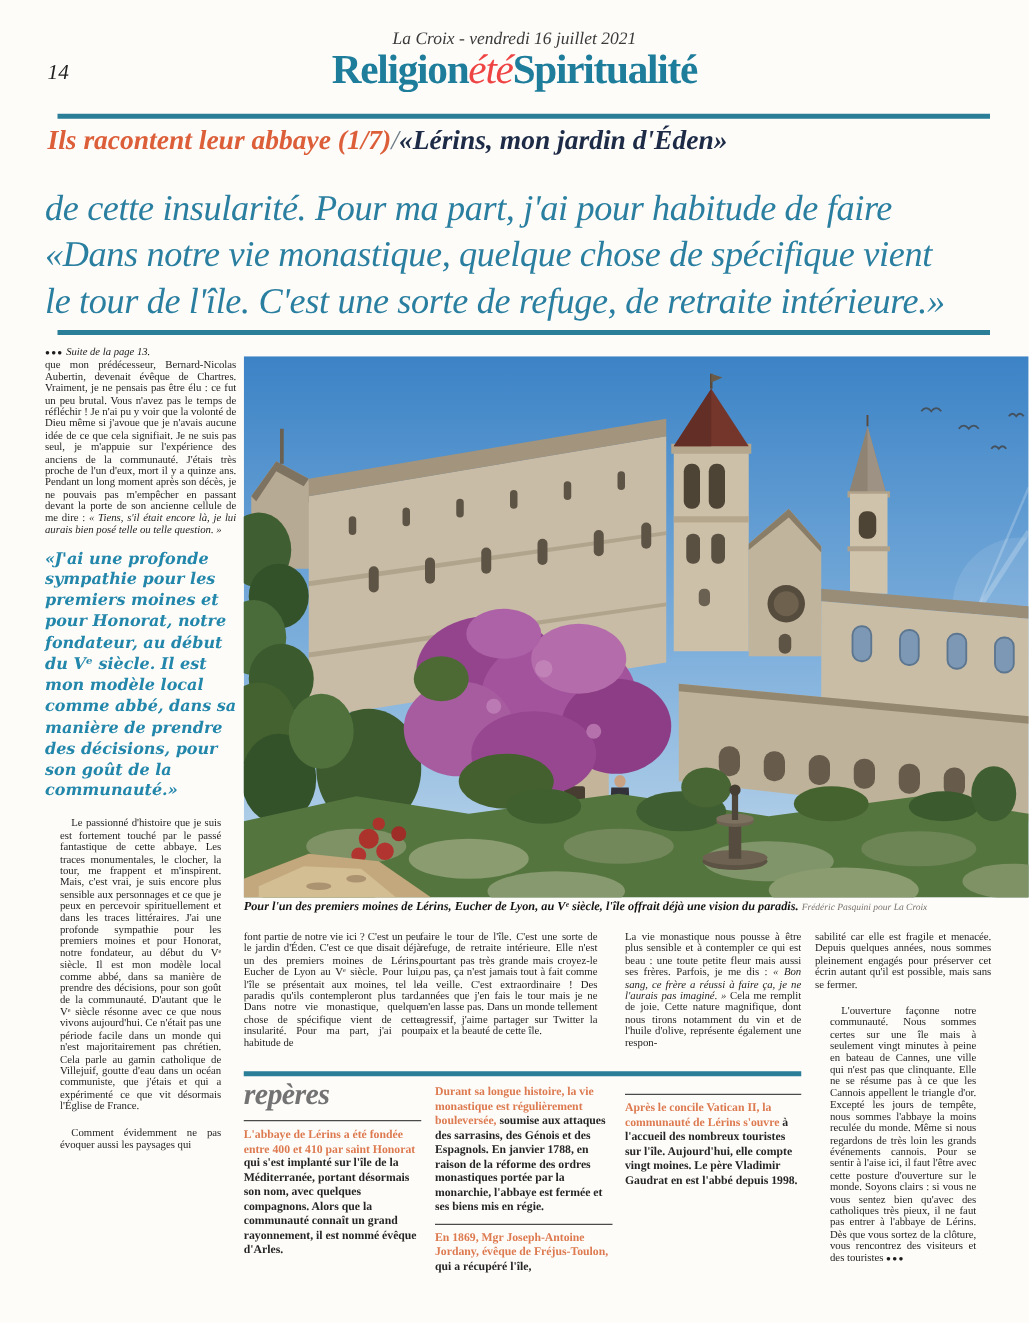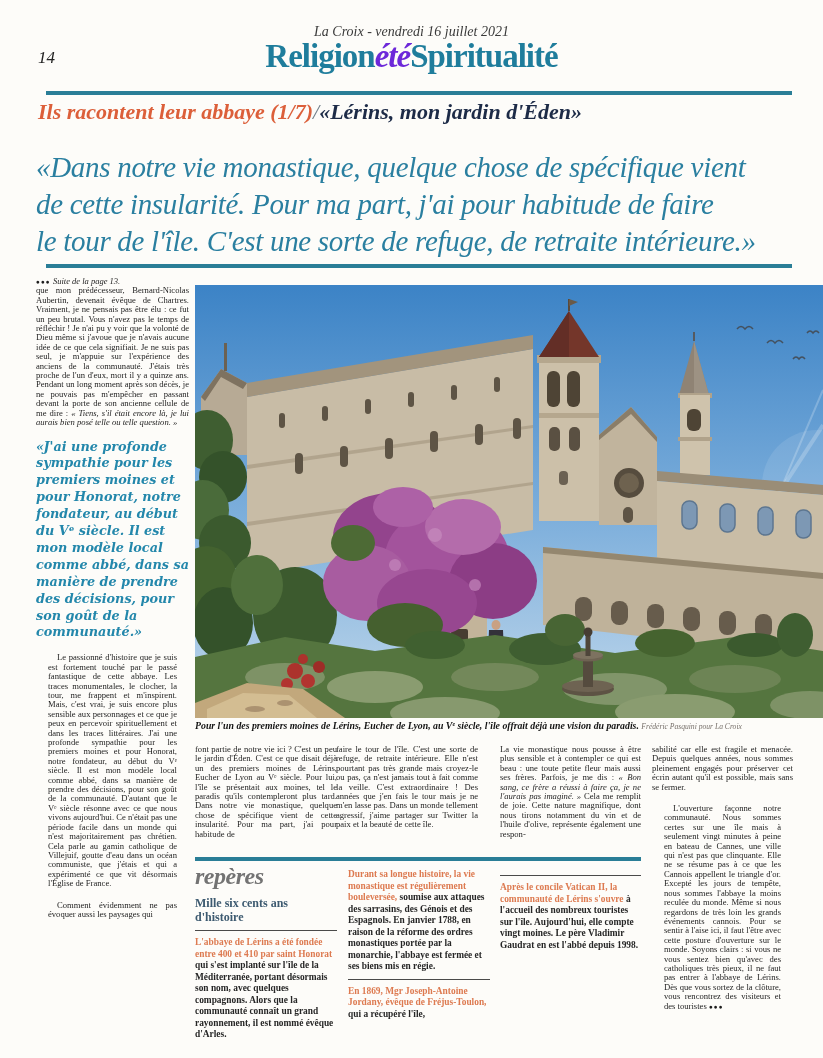--- a/index.html
+++ b/index.html
@@ -4,21 +4,21 @@
 <style>
   html,body{margin:0;padding:0;}
   body{width:823px;height:1058px;background:#fdfcf9;position:relative;overflow:hidden;
        font-family:"Liberation Serif","DejaVu Serif",serif;color:#222;}
   .abs{position:absolute;}
   
   .dateline{top:24px;left:0;width:823px;text-align:center;font-style:italic;font-size:14px;color:#3a3a3a;}
   .pageno{top:48px;left:38px;font-style:italic;font-size:17px;color:#222;}
   .masthead{top:38px;left:0;width:823px;text-align:center;font-weight:bold;font-size:33px;letter-spacing:-1px;}
   .m-teal{color:#1f7d9c;}
-  .m-orange{color:#6d28d9;font-style:italic;font-weight:bold;}
+  .m-orange{color:#ef4444;font-style:italic;font-weight:normal;}
   .rule-teal{background:#2a7e97;height:4px;}
   .rule1{top:91px;left:46px;width:746px;}
   .rule2{top:264px;left:46px;width:746px;}
   .kicker{top:99px;left:38px;width:755px;font-weight:bold;font-style:italic;font-size:22px;white-space:nowrap;}
   .k-series{color:#dc5f3a;}
   .k-sep{color:#6f7d88;font-weight:normal;}
   .k-title{color:#1d2b47;}
   .lead-quote{top:149px;left:36px;width:760px;font-style:italic;font-size:29px;line-height:37px;color:#2a7fa0;letter-spacing:-0.3px;}
   .lead-quote div{white-space:nowrap;}
   
@@ -58,22 +58,22 @@
 <body>
 
 <div class="abs dateline">La Croix - vendredi 16 juillet 2021</div>
 <div class="abs pageno">14</div>
 <div class="abs masthead"><span class="m-teal">Religion</span><span class="m-orange">été</span><span class="m-teal">Spiritualité</span></div>
 <div class="abs rule-teal rule1"></div>
 
 <div class="abs kicker"><span class="k-series">Ils racontent leur abbaye (1/7)</span><span class="k-sep">/</span><span class="k-title">«Lérins, mon jardin d'Éden»</span></div>
 
 <div class="abs lead-quote">
+  <div>de cette insularité. Pour ma part, j'ai pour habitude de faire</div>
   <div>«Dans notre vie monastique, quelque chose de spécifique vient</div>
-  <div>de cette insularité. Pour ma part, j'ai pour habitude de faire</div>
   <div>le tour de l'île. C'est une sorte de refuge, de retraite intérieure.»</div>
 </div>
 <div class="abs rule-teal rule2"></div>
 
 <div class="abs col1 bodytext">
   <div class="suite"><span class="dots">●●●</span><span class="s-it"> Suite de la page 13.</span></div>
   <p><span>que mon prédécesseur, Bernard-Nicolas Aubertin, devenait évêque de Chartres. Vraiment, je ne pensais pas être élu : ce fut un peu brutal. Vous n'avez pas le temps de réfléchir ! Je n'ai pu y voir que la volonté de Dieu même si j'avoue que je n'avais aucune idée de ce que cela signifiait. Je ne suis pas seul, je m'appuie sur l'expérience des anciens de la communauté. J'étais très proche de l'un d'eux, mort il y a quinze ans. Pendant un long moment après son décès, je ne pouvais pas m'empêcher en passant devant la porte de son ancienne cellule de me dire : </span><span class="it">« Tiens, s'il était encore là, je lui aurais bien posé telle ou telle question. »</span></p>
   <div class="pullquote">«J'ai une profonde sympathie pour les premiers moines et pour Honorat, notre fondateur, au début du Vᵉ siècle. Il est mon modèle local comme abbé, dans sa manière de prendre des décisions, pour son goût de la communauté.»</div>
   <p class="p-indent">Le passionné d'histoire que je suis est fortement touché par le passé fantastique de cette abbaye. Les traces monumentales, le clocher, la tour, me frappent et m'inspirent. Mais, c'est vrai, je suis encore plus sensible aux personnages et ce que je peux en percevoir spirituellement et dans les traces littéraires. J'ai une profonde sympathie pour les premiers moines et pour Honorat, notre fondateur, au début du Vᵉ siècle. Il est mon modèle local comme abbé, dans sa manière de prendre des décisions, pour son goût de la communauté. D'autant que le Vᵉ siècle résonne avec ce que nous vivons aujourd'hui. Ce n'était pas une période facile dans un monde qui n'est majoritairement pas chrétien. Cela parle au gamin catholique de Villejuif, goutte d'eau dans un océan communiste, que j'étais et qui a expérimenté ce que vit désormais l'Église de France.</p>
   <p class="p-indent">Comment évidemment ne pas évoquer aussi les paysages qui</p>
@@ -271,21 +271,20 @@
 </div>
 <div class="abs col5 bodytext">
   <p>sabilité car elle est fragile et menacée. Depuis quelques années, nous sommes pleinement engagés pour préserver cet écrin autant qu'il est possible, mais sans se fermer.</p>
   <p class="p-indent"><span>L'ouverture façonne notre communauté. Nous sommes certes sur une île mais à seulement vingt minutes à peine en bateau de Cannes, une ville qui n'est pas que clinquante. Elle ne se résume pas à ce que les Cannois appellent le triangle d'or. Excepté les jours de tempête, nous sommes l'abbaye la moins reculée du monde. Même si nous regardons de très loin les grands événements cannois. Pour se sentir à l'aise ici, il faut l'être avec cette posture d'ouverture sur le monde. Soyons clairs : si vous ne vous sentez bien qu'avec des catholiques très pieux, il ne faut pas entrer à l'abbaye de Lérins. Dès que vous sortez de la clôture, vous rencontrez des visiteurs et des touristes </span><span class="end-dots">●●●</span></p>
 </div>
 
 <div class="abs rule-teal rule3"></div>
 
 <div class="abs reperes1">
   <div class="rep-title">repères</div>
-  <div class="rep-subhead">Mille six cents ans d'histoire</div>
   <hr class="thinrule">
   <p class="rep-body"><span class="rep-lead">L'abbaye de Lérins a été fondée entre 400 et 410 par saint Honorat</span><span> qui s'est implanté sur l'île de la Méditerranée, portant désormais son nom, avec quelques compagnons. Alors que la communauté connaît un grand rayonnement, il est nommé évêque d'Arles.</span></p>
 </div>
 
 <div class="abs reperes2">
   <p class="rep-body"><span class="rep-lead">Durant sa longue histoire, la vie monastique est régulièrement bouleversée,</span><span> soumise aux attaques des sarrasins, des Génois et des Espagnols. En janvier 1788, en raison de la réforme des ordres monastiques portée par la monarchie, l'abbaye est fermée et ses biens mis en régie.</span></p>
   <hr class="thinrule">
   <p class="rep-body"><span class="rep-lead">En 1869, Mgr Joseph-Antoine Jordany, évêque de Fréjus-Toulon,</span><span> qui a récupéré l'île,</span></p>
 </div>
 

